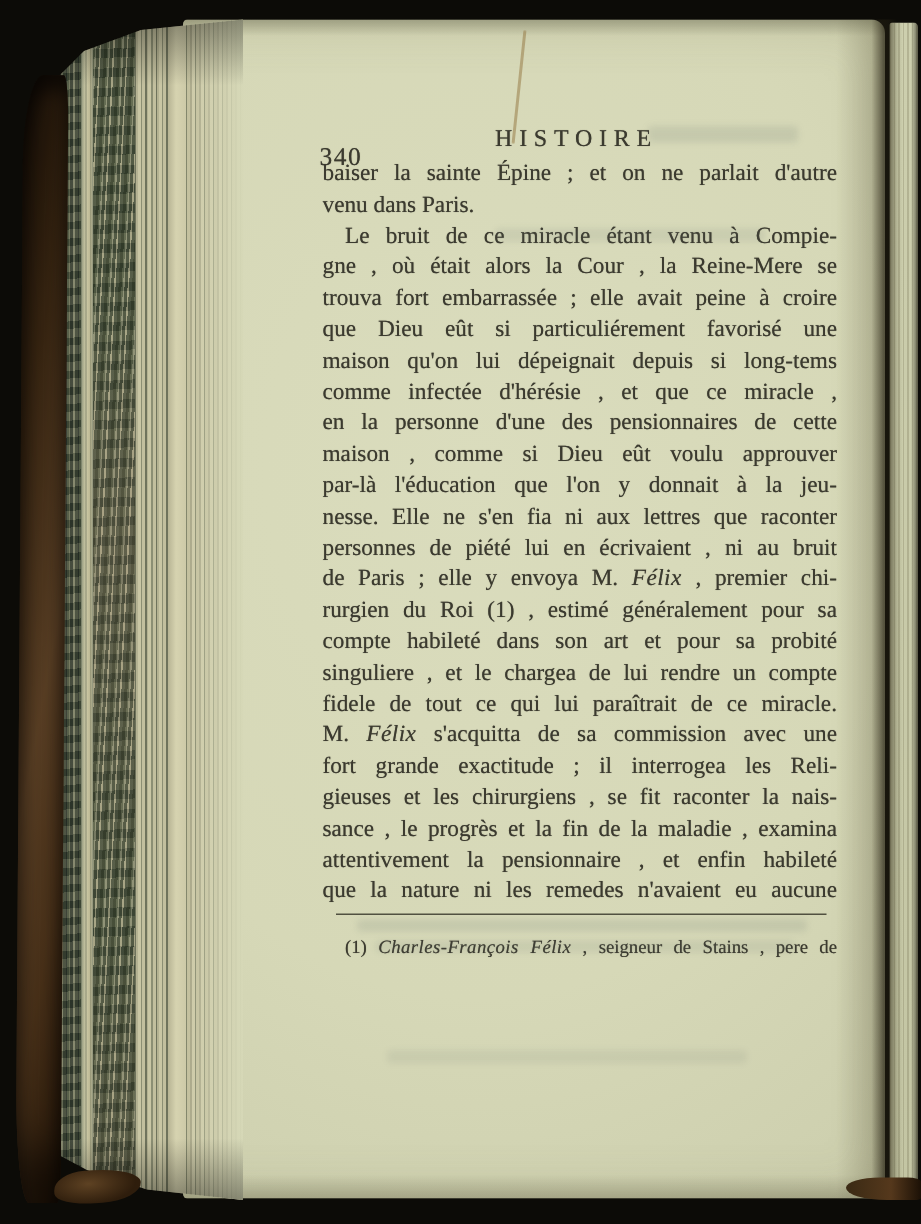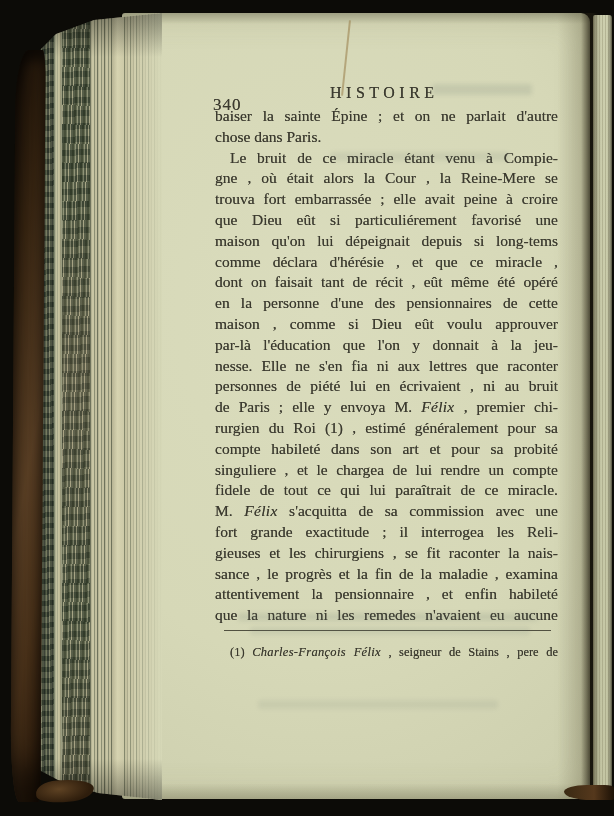--- a/index.html
+++ b/index.html
@@ -141,28 +141,27 @@
   <div class="leather-tail"></div>
   <div class="corner-smudge"></div>
 
   <div class="content">
     <div class="page-header">
       <span class="folio">340</span>
       <span class="running-title">HISTOIRE</span>
     </div>
     <div class="body-text">
         <div class="tline"><span>baiser la sainte Épine ; et on ne parlait d'autre</span></div>
-        <div class="tline end"><span>chose dans Paris.</span></div>
+        <div class="tline end"><span>venu dans Paris.</span></div>
         <div class="tline ind"><span>Le bruit de ce miracle étant venu à Compie-</span></div>
         <div class="tline"><span>gne , où était alors la Cour , la Reine-Mere se</span></div>
         <div class="tline"><span>trouva fort embarrassée ; elle avait peine à croire</span></div>
         <div class="tline"><span>que Dieu eût si particuliérement favorisé une</span></div>
         <div class="tline"><span>maison qu'on lui dépeignait depuis si long-tems</span></div>
-        <div class="tline"><span>comme déclara d'hérésie , et que ce miracle ,</span></div>
-        <div class="tline"><span>dont on faisait tant de récit , eût même été opéré</span></div>
+        <div class="tline"><span>comme infectée d'hérésie , et que ce miracle ,</span></div>
         <div class="tline"><span>en la personne d'une des pensionnaires de cette</span></div>
         <div class="tline"><span>maison , comme si Dieu eût voulu approuver</span></div>
         <div class="tline"><span>par-là l'éducation que l'on y donnait à la jeu-</span></div>
         <div class="tline"><span>nesse. Elle ne s'en fia ni aux lettres que raconter</span></div>
         <div class="tline"><span>personnes de piété lui en écrivaient , ni au bruit</span></div>
         <div class="tline"><span>de Paris ; elle y envoya M. </span><span class="it">Félix</span><span> , premier chi-</span></div>
         <div class="tline"><span>rurgien du Roi (1) , estimé généralement pour sa</span></div>
         <div class="tline"><span>compte habileté dans son art et pour sa probité</span></div>
         <div class="tline"><span>singuliere , et le chargea de lui rendre un compte</span></div>
         <div class="tline"><span>fidele de tout ce qui lui paraîtrait de ce miracle.</span></div>

